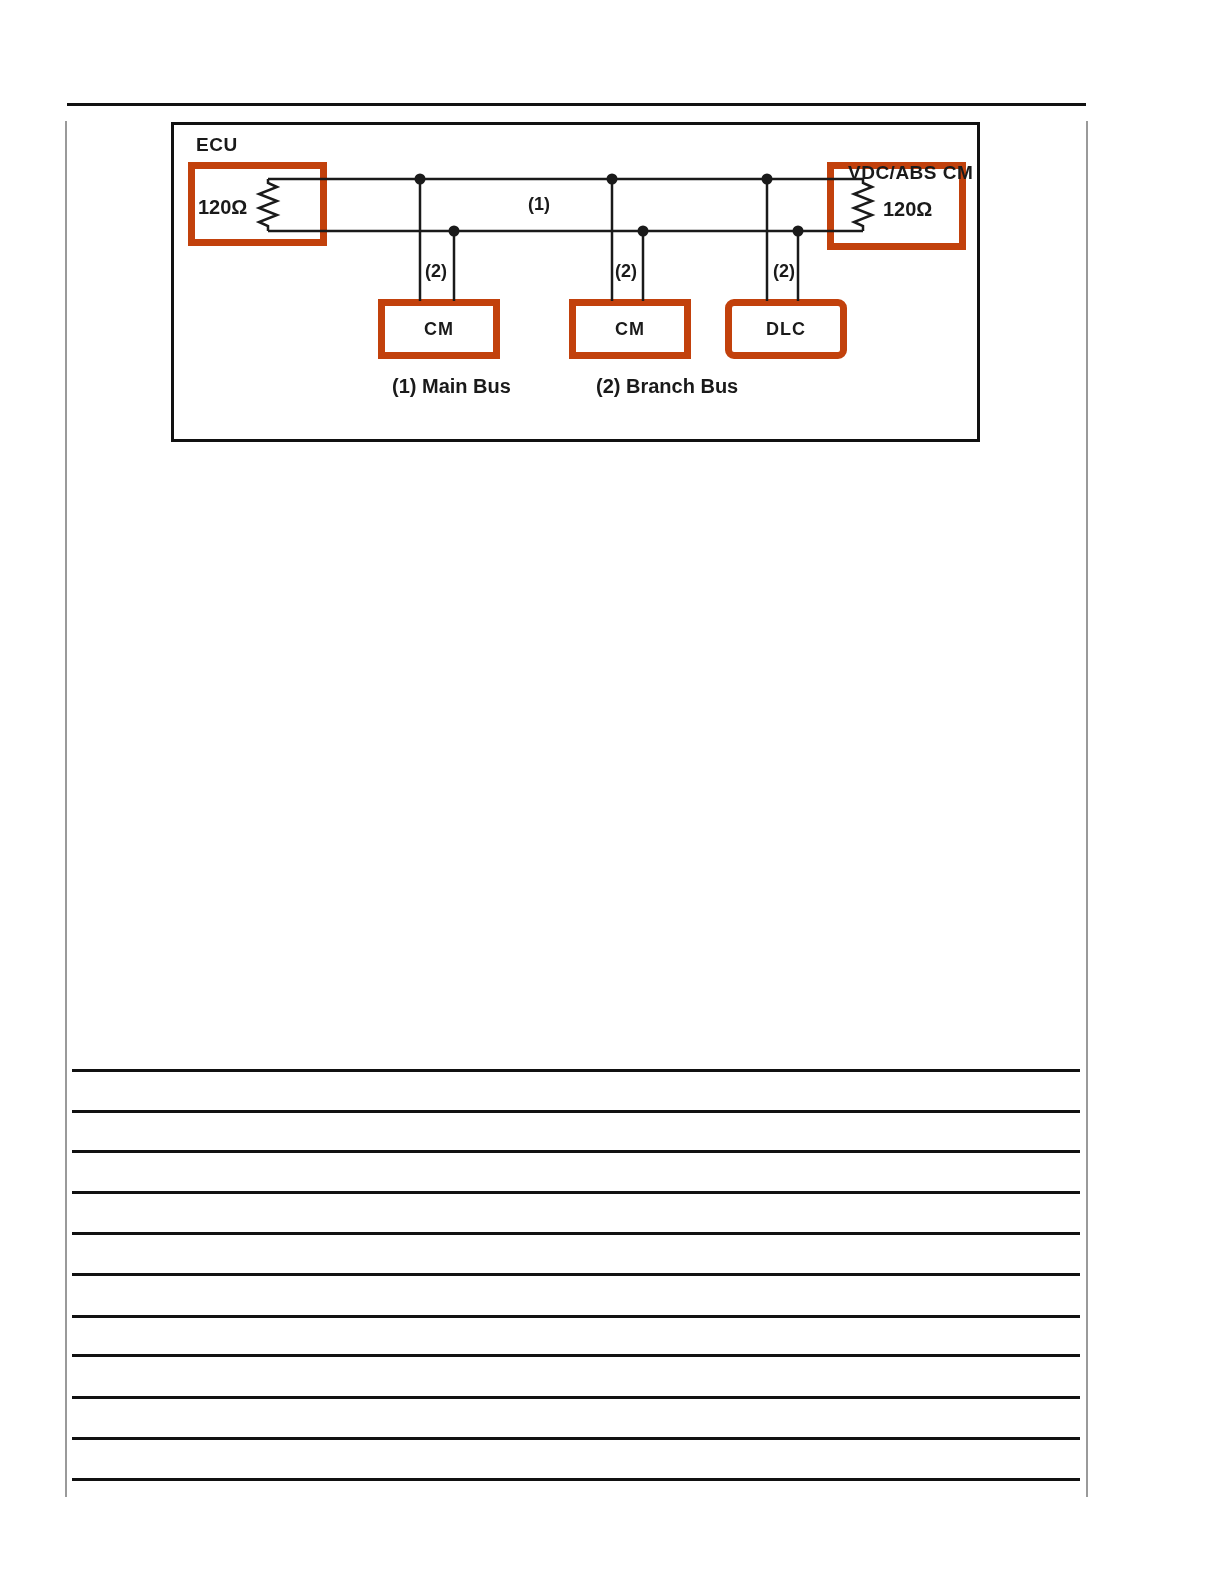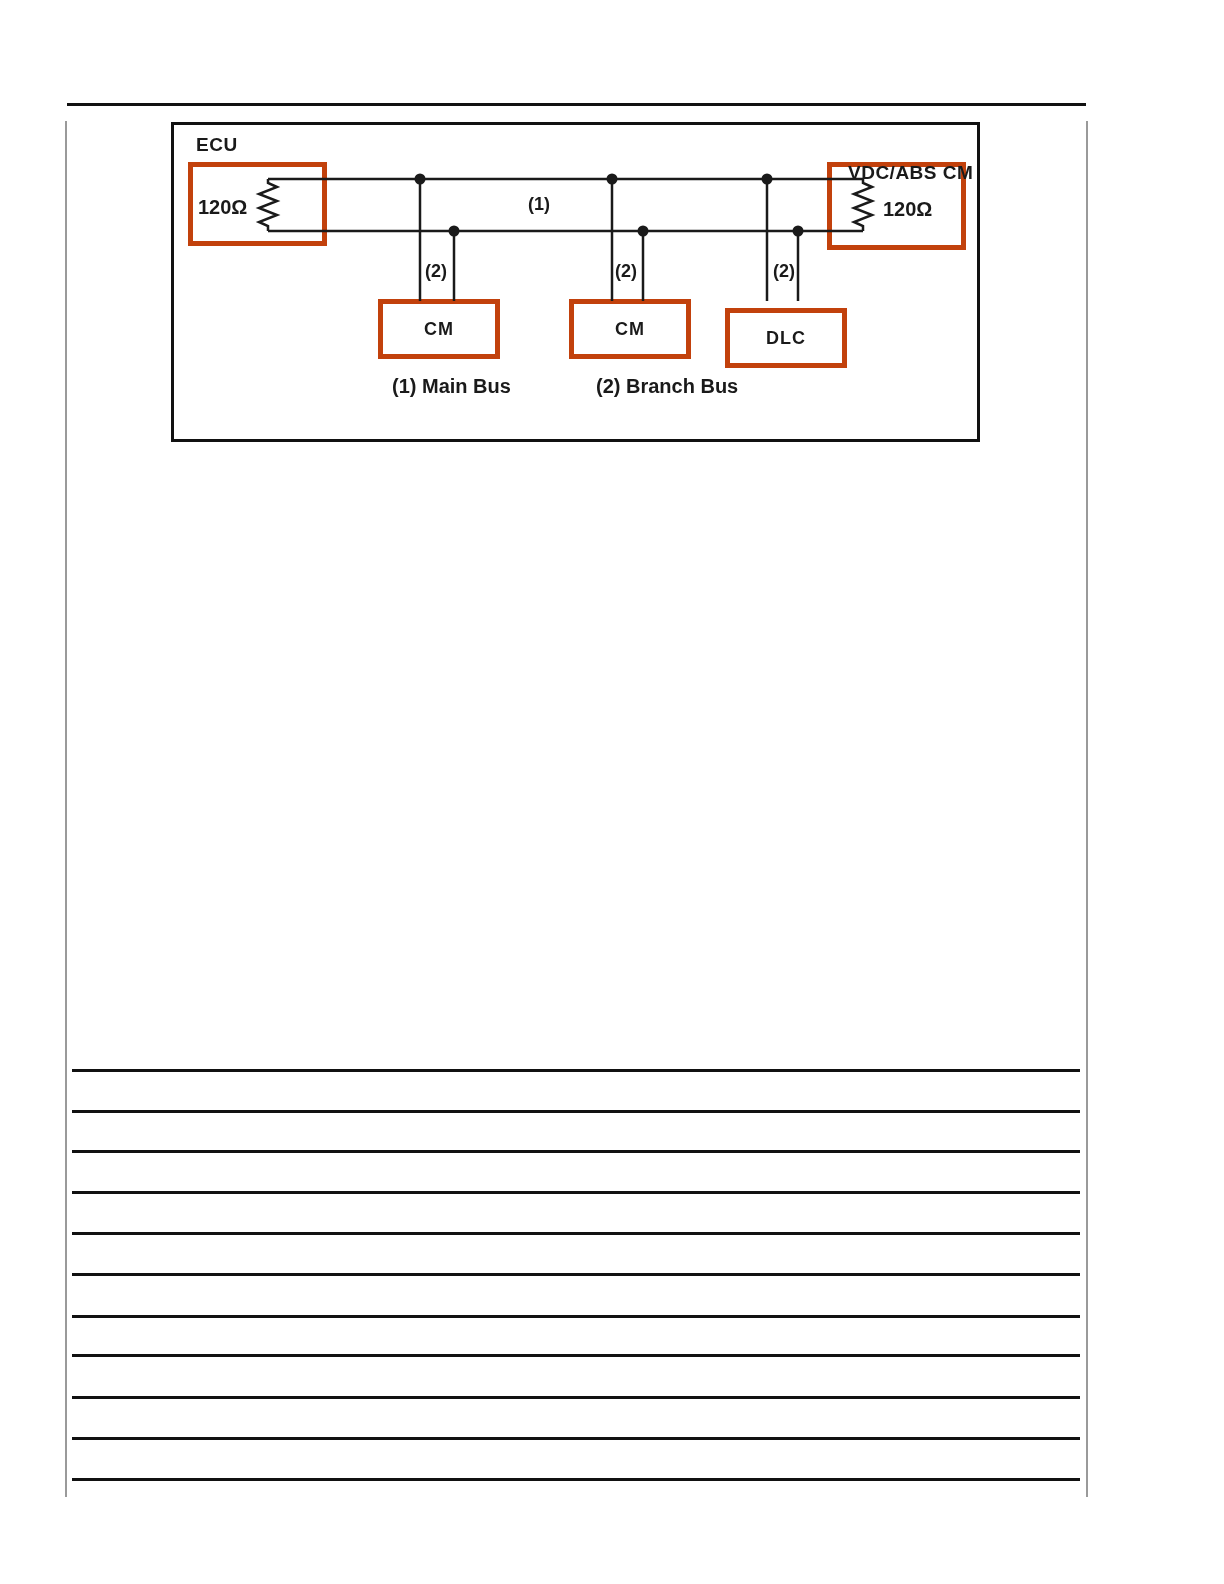--- a/index.html
+++ b/index.html
@@ -18,28 +18,28 @@
 
   
   .diagram {
     left: 171px; top: 122px; width: 803px; height: 314px;
     border: 3px solid #111; background: #fff;
   }
   .wiring { position: absolute; left: 0; top: 0; width: 803px; height: 314px; }
   .wiring line, .wiring polyline { stroke: #1a1a1a; stroke-width: 2.5; fill: none; }
   .wiring circle { fill: #1a1a1a; stroke: none; }
 
-  .dbox { position: absolute; border: 5px solid #c2410c; background: transparent; box-sizing: border-box; }
+  .dbox { position: absolute; border: 7px solid #c2410c; background: transparent; box-sizing: border-box; }
   .ecu-box { left: 14px;  top: 37px;  width: 139px; height: 84px; }
   .vdc-box { left: 653px; top: 37px;  width: 139px; height: 88px; }
   .module  { display: flex; align-items: center; justify-content: center;
              font-weight: bold; font-size: 18px; letter-spacing: 1px; background:#fff; }
   .cm1-box { left: 204px; top: 174px; width: 122px; height: 60px; }
   .cm2-box { left: 395px; top: 174px; width: 122px; height: 60px; }
-  .dlc-box { left: 551px; top: 183px; width: 122px; height: 60px; }
+  .dlc-box { left: 551px; top: 174px; width: 122px; height: 60px; border-radius: 9px; }
 
   .lbl { position: absolute; font-weight: bold; white-space: nowrap; text-align: center; }
   .unit-label   { font-size: 19px; letter-spacing: 0.5px; }
   .ecu-label    { left: 22px;  top: 9px;  }
   .vdc-label    { left: 674px; top: 9px; margin-top: 28px;  }
   .ohm-label    { font-size: 20px; }
   .ohm-left     { left: 24px;  top: 71px; }
   .ohm-right    { left: 709px; top: 73px; }
   .ref-label    { font-size: 18px; }
   .main-ref     { left: 354px; top: 69px;  }

